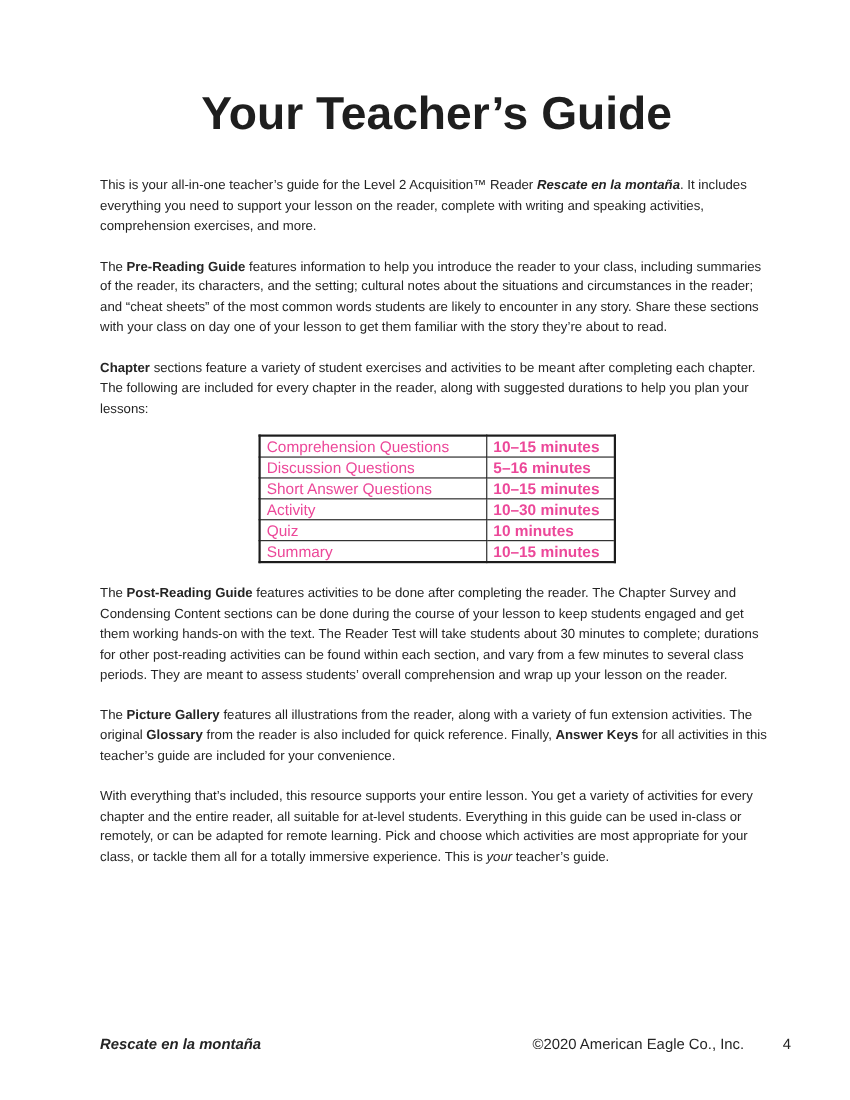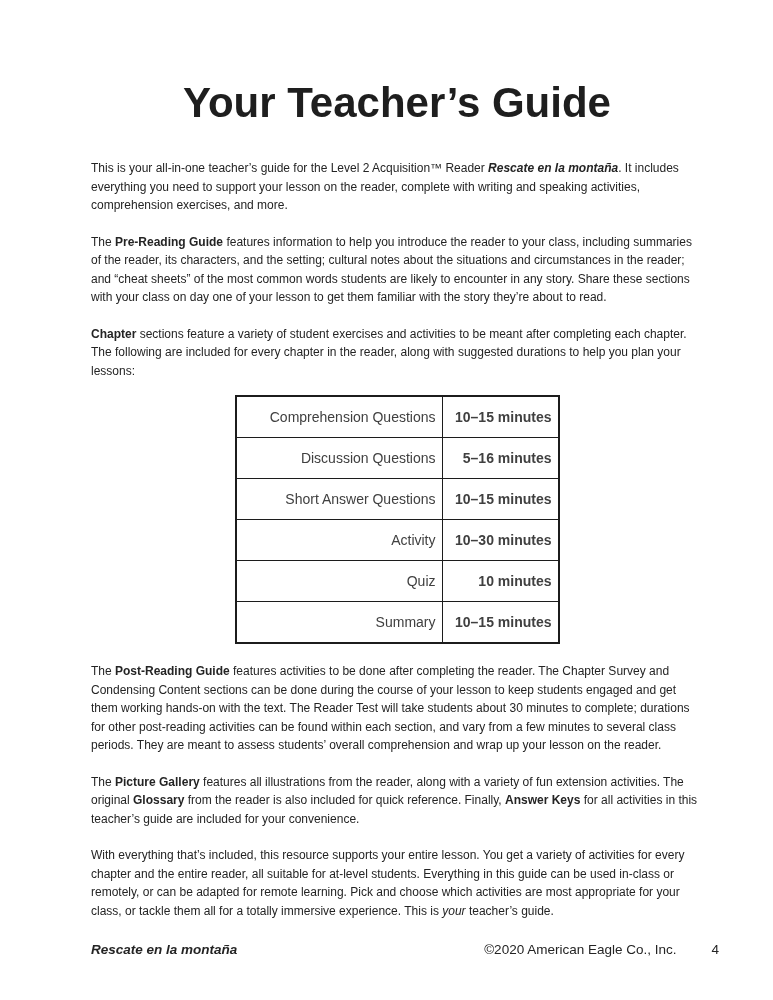--- a/index.html
+++ b/index.html
@@ -48,24 +48,24 @@
 
   table.durations {
     border-collapse: collapse;
     margin: 15px auto 4px auto;
     border: 2px solid #1c1c1c;
   }
   table.durations td {
     border: 1px solid #1c1c1c;
     font-size: 14px;
     line-height: 18px;
-    text-align: right;
+    text-align: left;
     vertical-align: middle;
-    padding: 11px 6px;
-    color: #404040;
+    padding: 0 6px;
+    color: #ec4899;
   }
   table.durations td.col-activity { width: 193px; }
   table.durations td.col-duration { width: 103px; font-weight: bold; }
 
   .footer {
     position: absolute;
     left: 91px;
     top: 941px;
     width: 628px;
     display: flex;

